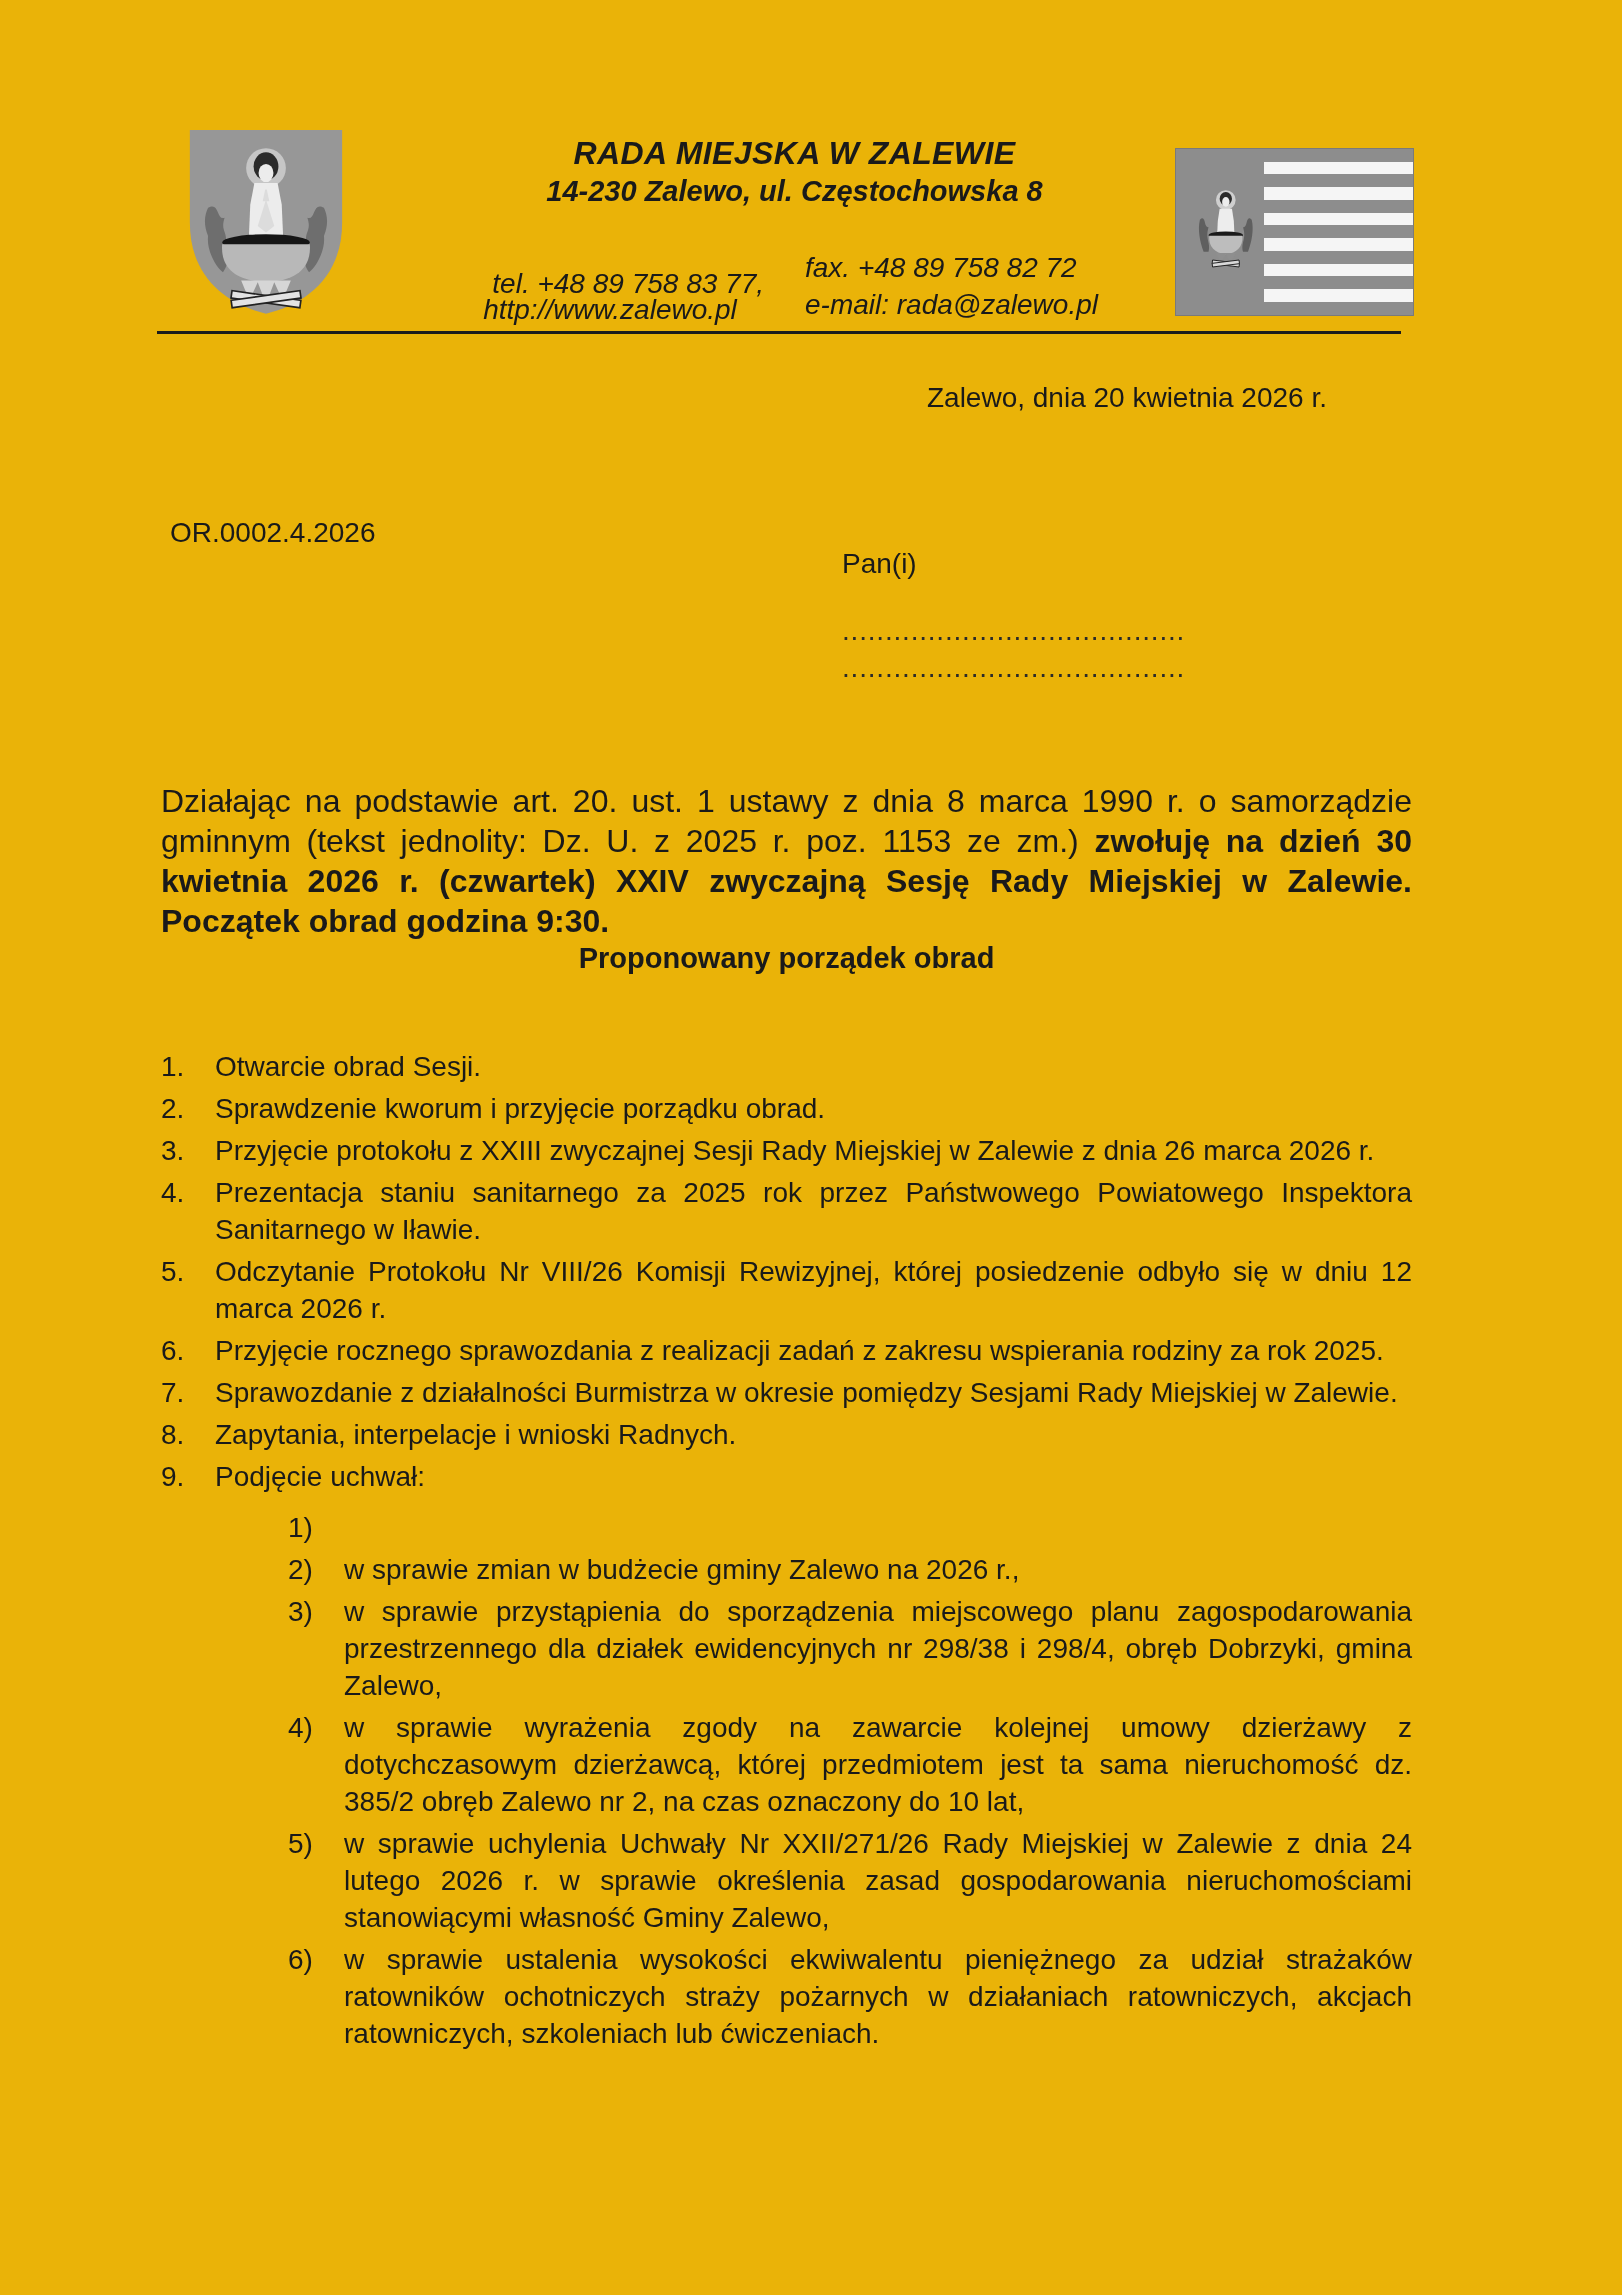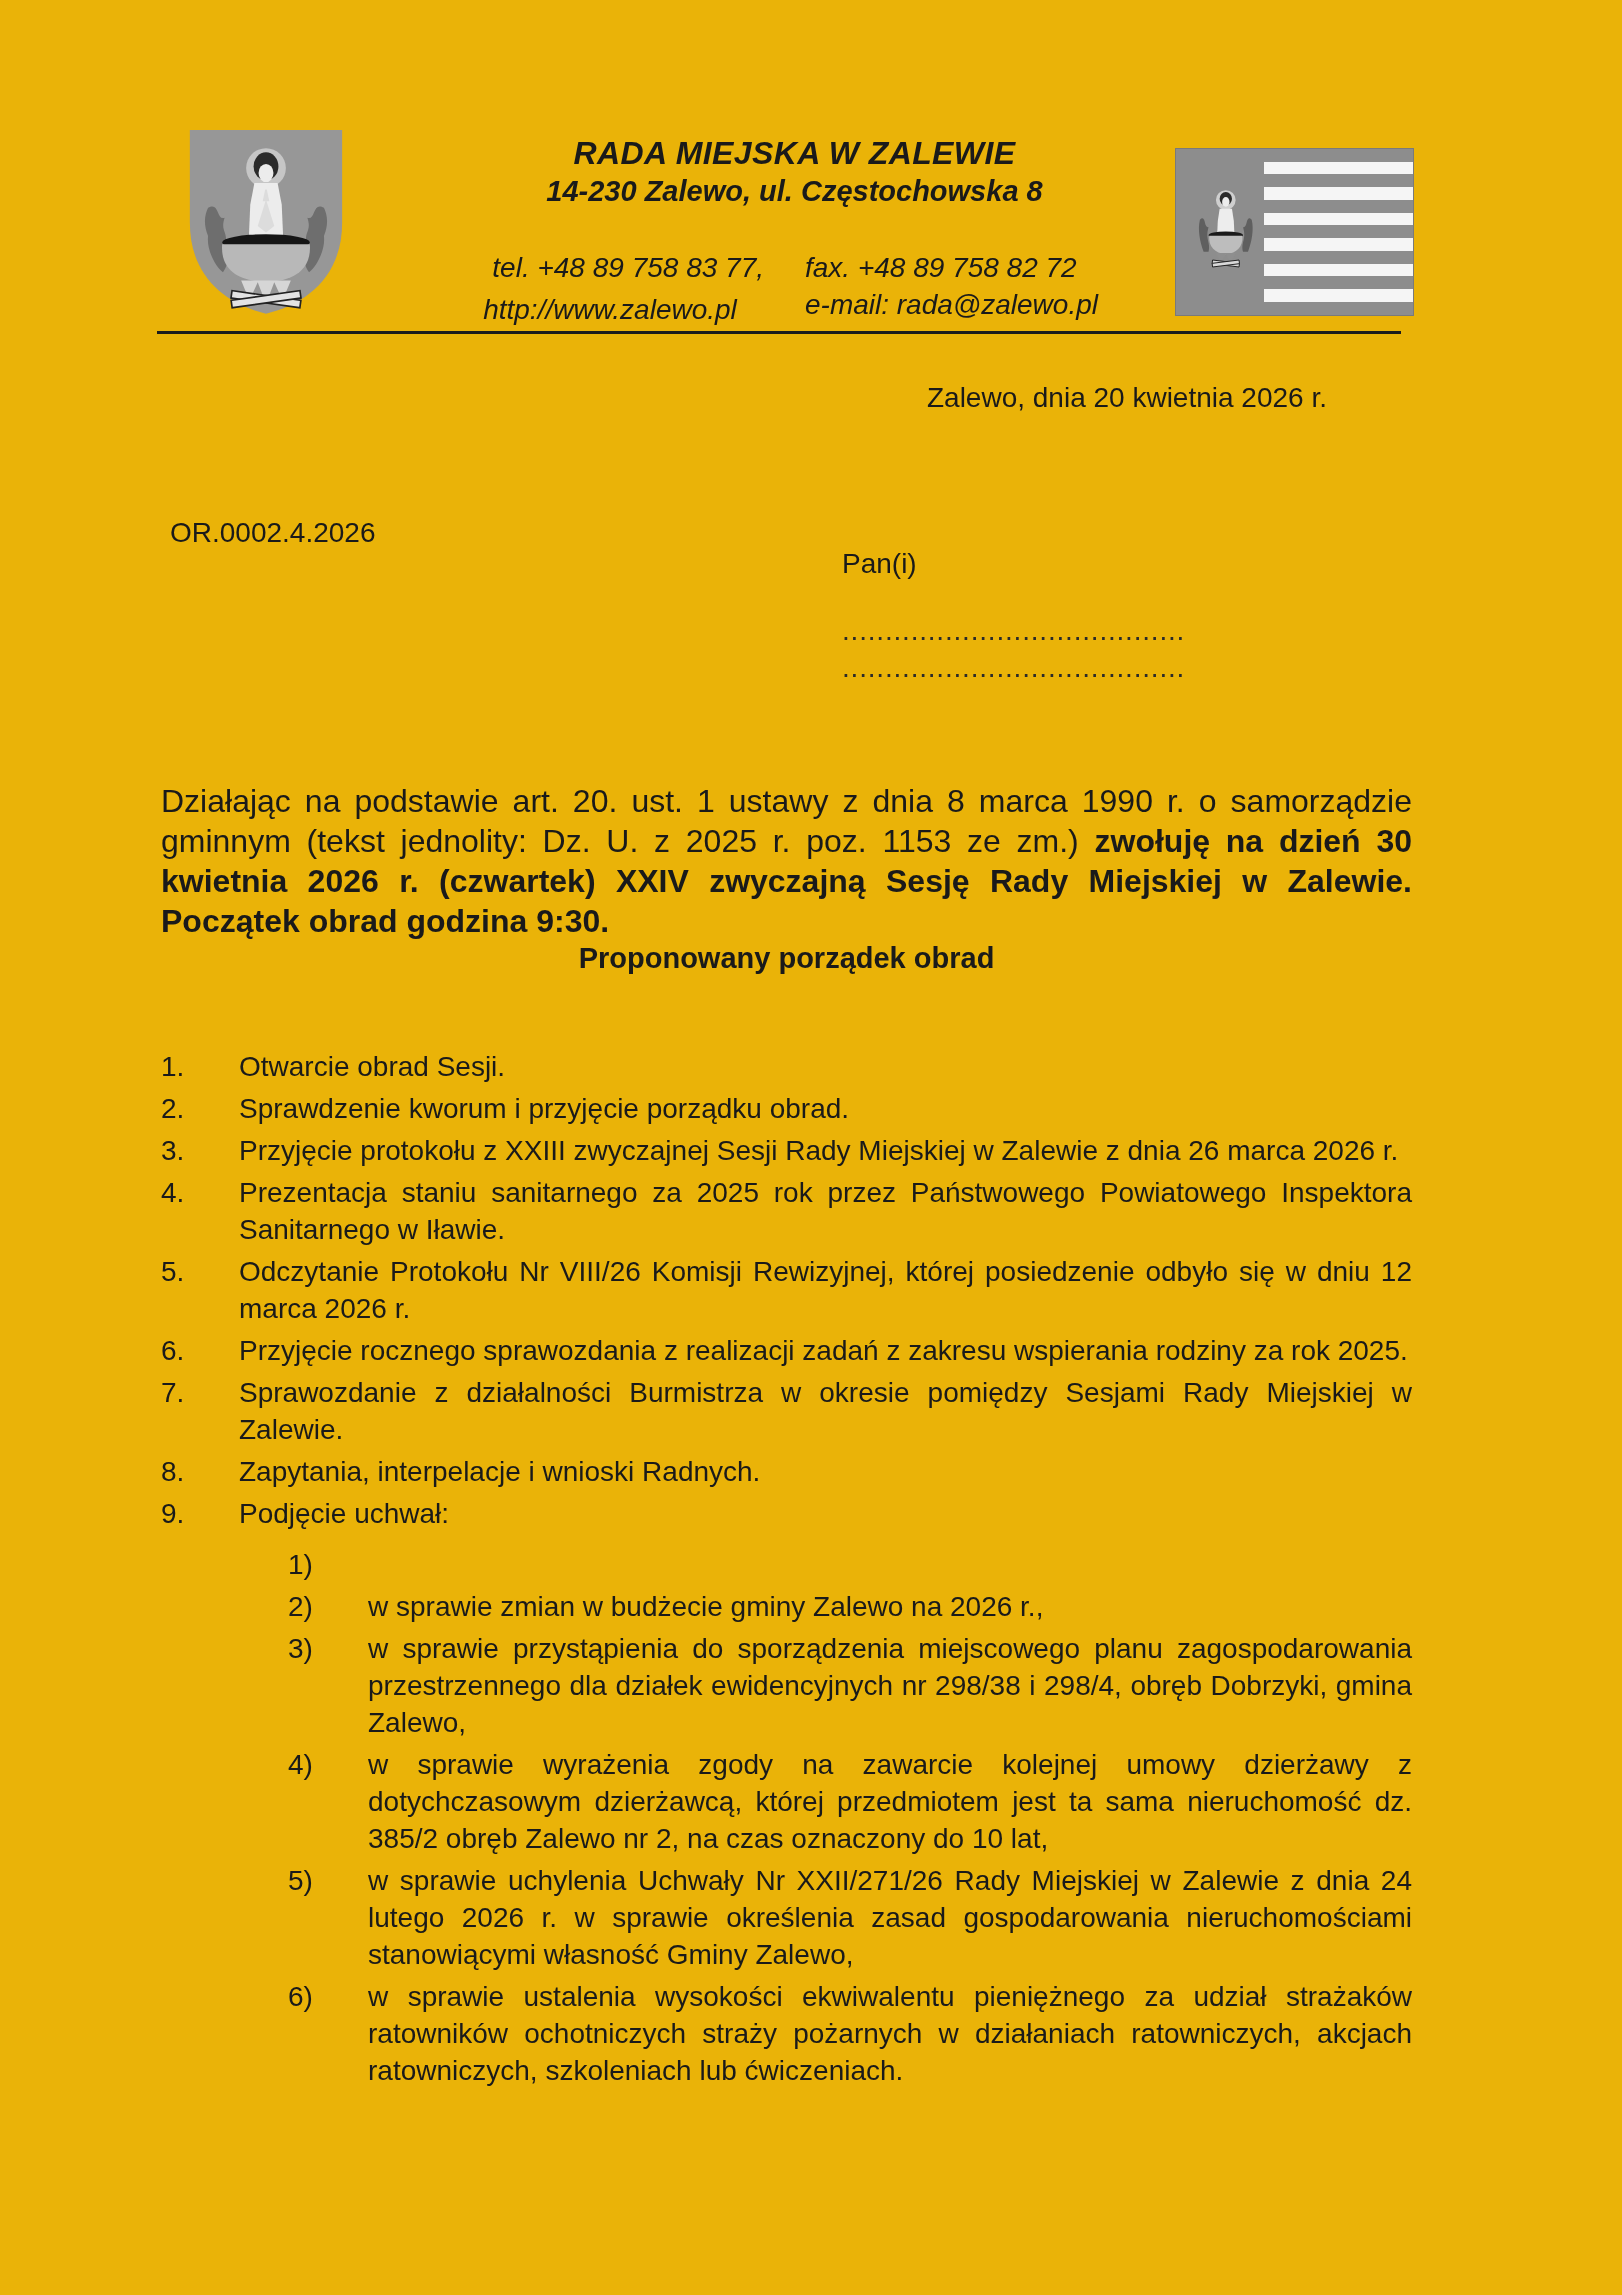--- a/index.html
+++ b/index.html
@@ -19,42 +19,42 @@
   .flag{left:1175px;top:148px;width:237px;height:166px;border:0.8px solid #7a7a7a;background:#8d8d8d;}
   .flag-stripes{position:absolute;left:37%;right:0;top:0;bottom:0;
     background:repeating-linear-gradient(to bottom,#8d8d8d 0 12.8px,#f5f5f5 12.8px 25.5px);}
   .flag-emblem{position:absolute;left:8%;top:12%;width:26%;height:76%;}
 
   .org-name{left:372px;top:135px;width:845px;text-align:center;
     font-size:32px;font-weight:bold;font-style:italic;letter-spacing:0.4px;}
   .org-addr{left:372px;top:175px;width:845px;text-align:center;
     font-size:29px;font-weight:bold;font-style:italic;}
   .contact{font-size:28px;font-style:italic;white-space:nowrap;}
-  .c-phone{left:456px;top:252px;width:308px;text-align:right;font-style:italic;}
+  .c-phone{left:456px;top:268px;width:308px;text-align:right;font-style:italic;}
   .c-fax{left:805px;top:252px;}
   .c-web{left:456px;top:294px;width:308px;text-align:center;}
   .c-mail{left:805px;top:289px;}
   .rule{left:157px;top:331px;width:1244px;height:3.4px;background:#1c1c1c;}
 
   
   .dateline{left:761px;top:382px;width:566px;text-align:right;font-size:28px;}
   .refnum{left:170px;top:517px;font-size:28px;}
   .addressee{left:842px;top:548px;font-size:28px;}
   .dots{left:842px;top:612px;font-size:28px;letter-spacing:0.8px;line-height:37px;color:#2a2a2a;}
   .dots2{top:649px;}
 
   
   .intro{left:161px;top:749px;width:1251px;font-size:32px;line-height:40px;text-align:justify;}
   .intro b{font-weight:bold;}
   .agenda-title{left:161px;top:942px;width:1251px;text-align:center;font-size:29px;font-weight:bold;}
 
   .agenda{left:161px;top:1048px;width:1251px;font-size:28px;}
   .row{display:flex;margin-bottom:5px;line-height:37px;}
   .row .num{flex:0 0 54px;}
-  .row .txt{flex:1 1 auto;text-align:justify;margin-left:24px;}
+  .row .txt{flex:1 1 auto;text-align:justify;}
   .res-list{margin-top:13.5px;}
   .res-row{padding-left:127px;}
   .res-row .num{flex:0 0 56px;}
 </style>
 </head>
 <body>
 
 <div class="page">
 
   <svg class="abs coat" viewBox="0 0 200 232" aria-hidden="true">

